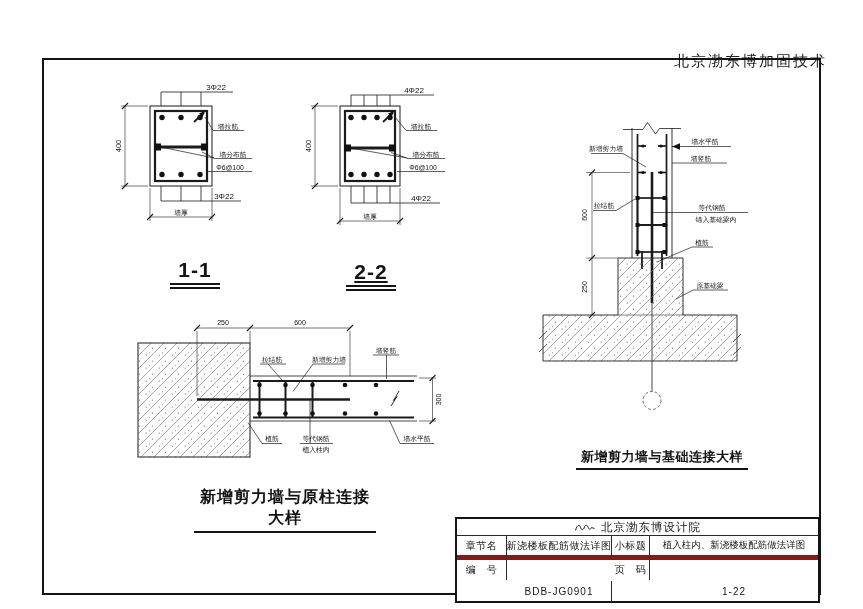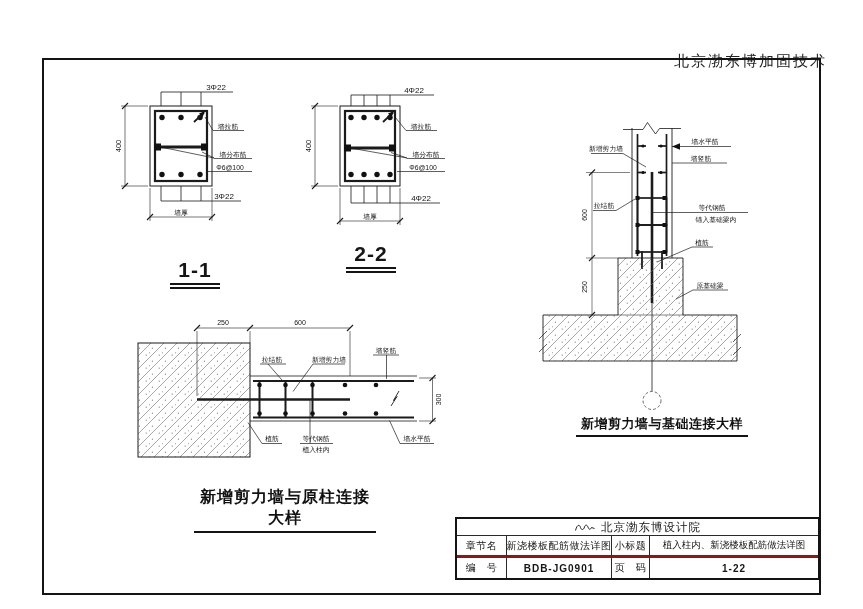--- a/index.html
+++ b/index.html
@@ -13,26 +13,26 @@
   svg.canvas text{font-family:"Liberation Sans",sans-serif;fill:#141414;}
   .sec-title{position:absolute;text-align:center;font-weight:bold;
         border-bottom:6px double #141414;font-size:21px;letter-spacing:1px;padding-bottom:1px;}
   .detail-title{position:absolute;text-align:center;font-weight:bold;color:#111;
         border-bottom:2px solid #141414;padding-bottom:2px;letter-spacing:1px;}
   .title-block{position:absolute;left:455px;top:517px;width:365px;border:2px solid #141414;
         box-sizing:border-box;background:#fff;}
   .tb-row1{height:16px;display:flex;align-items:center;justify-content:center;gap:5px;
         border-bottom:1px solid #2a2a2a;font-size:11.5px;letter-spacing:1px;}
   .tb-grid{display:grid;grid-template-columns:50px 105px 38px 1fr;}
-  .tb-cell{border-right:1px solid #2a2a2a;border-bottom:3px solid #7f1d1d;
+  .tb-cell{border-right:1px solid #2a2a2a;border-bottom:5px solid #7f1d1d;
         display:flex;align-items:center;justify-content:center;font-size:10px;
         height:19px;letter-spacing:0.5px;white-space:nowrap;overflow:hidden;}
   .tb-cell.last{border-right:none;}
   .tb-cell.bot{border-bottom:none;height:20px;}
-  .tb-cell.value-strong{font-weight:bold;letter-spacing:1px;}
+  .tb-cell.value-strong{font-weight:normal;letter-spacing:1px;margin-top:21px;}
   .tb-cell.small{font-size:9.5px;letter-spacing:0;}
 </style>
 </head>
 <body>
 
 <div class="page">
 
   <div class="header-tagline">北京渤东博加固技术</div>
 
   <div class="frame"></div>
@@ -342,23 +342,23 @@
         <text x="701" y="160.5" font-size="6.8" text-anchor="middle">墙竖筋</text>
         <text x="712" y="209.5" font-size="6.8" text-anchor="middle">等代钢筋</text>
         <text x="716" y="221.5" font-size="6.8" text-anchor="middle">锚入基础梁内</text>
         <text x="702" y="244.5" font-size="6.8" text-anchor="middle">植筋</text>
         <text x="710" y="287.5" font-size="6.8" text-anchor="middle">原基础梁</text>
       </g>
     </g>
   </svg>
 
   <div class="sec-title" style="left:170px;top:246px;width:50px;margin-top:12px;">1-1</div>
-  <div class="sec-title" style="left:346px;top:242px;width:50px;">2-2</div>
+  <div class="sec-title" style="left:346px;top:260px;width:50px;text-decoration:underline;">2-2</div>
   <div class="detail-title" style="left:194px;top:487px;width:182px;font-size:16px;">新增剪力墙与原柱连接大样</div>
-  <div class="detail-title" style="left:576px;top:415px;width:172px;font-size:13px;letter-spacing:0.5px;text-align:center;">新增剪力墙与基础连接大样</div>
+  <div class="detail-title" style="left:576px;top:448px;width:172px;font-size:13px;letter-spacing:0.5px;text-align:center;">新增剪力墙与基础连接大样</div>
 
   <div class="title-block">
     <div class="tb-row1">
       <svg width="22" height="11" viewBox="0 0 22 11">
         <path d="M1.5,8.5 C3,2.5 5.5,2 6.5,5.5 C7.2,8.2 9.5,8.5 10.5,5 C11.2,2.6 13,2.4 14,5.2 C14.8,7.6 16.5,8 17.5,5.5 L20.5,6.5" fill="none" stroke="#222" stroke-width="1"></path>
       </svg>
       <span>北京渤东博设计院</span>
     </div>
     <div class="tb-grid">
       <div class="tb-cell">章节名</div>

